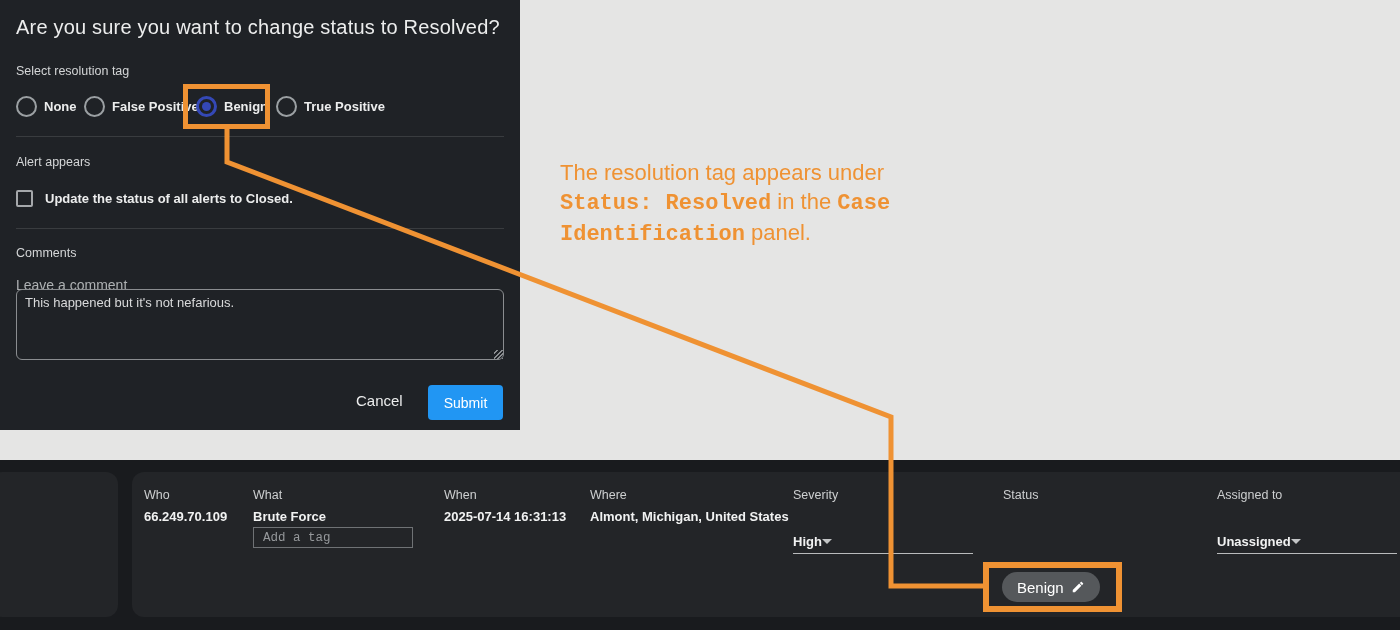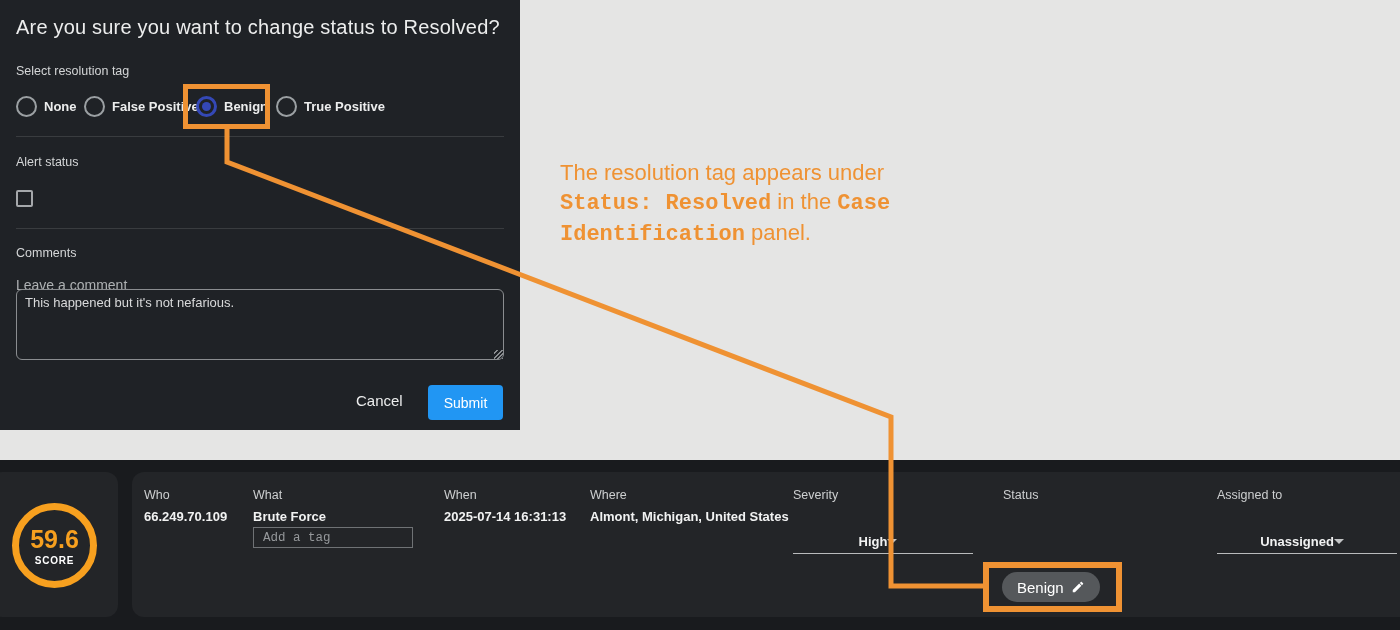--- a/index.html
+++ b/index.html
@@ -42,21 +42,21 @@
   .card-main { left:132px; top:472px; width:1280px; height:145px; }
   .score-circle { position:absolute; left:12px; top:503px; width:85px; height:85px; border:7px solid #f7a01f; border-radius:50%; display:flex; flex-direction:column; align-items:center; justify-content:center; gap:1px; }
   .score-value { font-size:25px; font-weight:bold; color:#f7a01f; }
   .score-caption { font-size:10px; font-weight:bold; color:#ffffff; letter-spacing:.8px; }
 
   .col-label { position:absolute; top:488px; font-size:12.5px; color:#cdcfd0; white-space:nowrap; }
   .col-value { position:absolute; top:509px; font-size:13px; font-weight:bold; color:#f1f2f2; white-space:nowrap; }
   .tag-input { position:absolute; left:253px; top:527px; width:160px; height:21px; background:transparent; border:1px solid #6f7275; border-radius:0; color:#d9dadb; font-size:12.5px; padding:0 9px; font-family:Liberation Mono, monospace; outline:none; }
   .tag-input::placeholder { color:#95989b; }
 
-  .dropdown { position:absolute; top:530px; width:180px; height:24px; border-bottom:1px solid #b9bbbc; display:flex; align-items:center; justify-content:center; cursor:pointer; }
+  .dropdown { position:absolute; top:530px; width:180px; height:24px; border-bottom:1px solid #b9bbbc; display:flex; align-items:center; justify-content:flex-start; cursor:pointer; }
   .dropdown .dd-value { font-size:13px; font-weight:bold; color:#f1f2f2; }
   .caret { width:0; height:0; border-left:5px solid transparent; border-right:5px solid transparent; border-top:5px solid #c3c5c6; margin-right:10px; }
 
   .tag-pill { position:absolute; left:1002px; top:572px; height:30px; padding:0 15px; border-radius:15px; background:#55585b; display:flex; align-items:center; gap:7px; cursor:pointer; }
   .tag-pill span { font-size:15px; color:#ffffff; }
 </style>
 </head>
 <body>
 
 <div id="app">
@@ -80,47 +80,44 @@
         <span class="radio-label">Benign</span>
       </div>
       <div class="radio-opt" style="left:276px;">
         <span class="radio-circle"></span>
         <span class="radio-label">True Positive</span>
       </div>
     </div>
 
     <div class="divider" style="top:136px;"></div>
 
-    <div class="section-label" style="top:155px;">Alert status</div>
+    <div class="section-label" style="top:155px;">Alert appears</div>
     <div class="checkbox-row">
       <span class="checkbox-box"></span>
+      <span class="checkbox-label">Update the status of all alerts to Closed.</span>
     </div>
 
     <div class="divider" style="top:228px;"></div>
 
     <div class="section-label" style="top:246px;">Comments</div>
     <div class="tiny-label">Leave a comment</div>
     <textarea class="comment-box" style="">This happened but it's not nefarious.</textarea>
     <div class="resize-grip"></div>
 
     <button class="btn-cancel">Cancel</button>
     <button class="btn-submit">Submit</button>
   </div>
 
   <div class="anno-text"><span>The resolution tag appears under </span><b>Status: Resolved</b><span> in the </span><b>Case Identification</b><span> panel.</span></div>
 
   <div class="bottom-strip">
     <div class="card card-score" style="left:-10px; top:12px; width:128px; height:145px; position:absolute;"></div>
     <div class="card card-main" style="left:132px; top:12px; width:1280px; height:145px; position:absolute;"></div>
   </div>
 
-  <div class="score-circle">
-    <div class="score-value">59.6</div>
-    <div class="score-caption">SCORE</div>
-  </div>
 
   <div class="col-label" style="left:144px;">Who</div>
   <div class="col-value" style="left:144px;">66.249.70.109</div>
 
   <div class="col-label" style="left:253px;">What</div>
   <div class="col-value" style="left:253px;">Brute Force</div>
   <input class="tag-input" placeholder="Add a tag" style="">
 
   <div class="col-label" style="left:444px;">When</div>
   <div class="col-value" style="left:444px;">2025-07-14 16:31:13</div>

